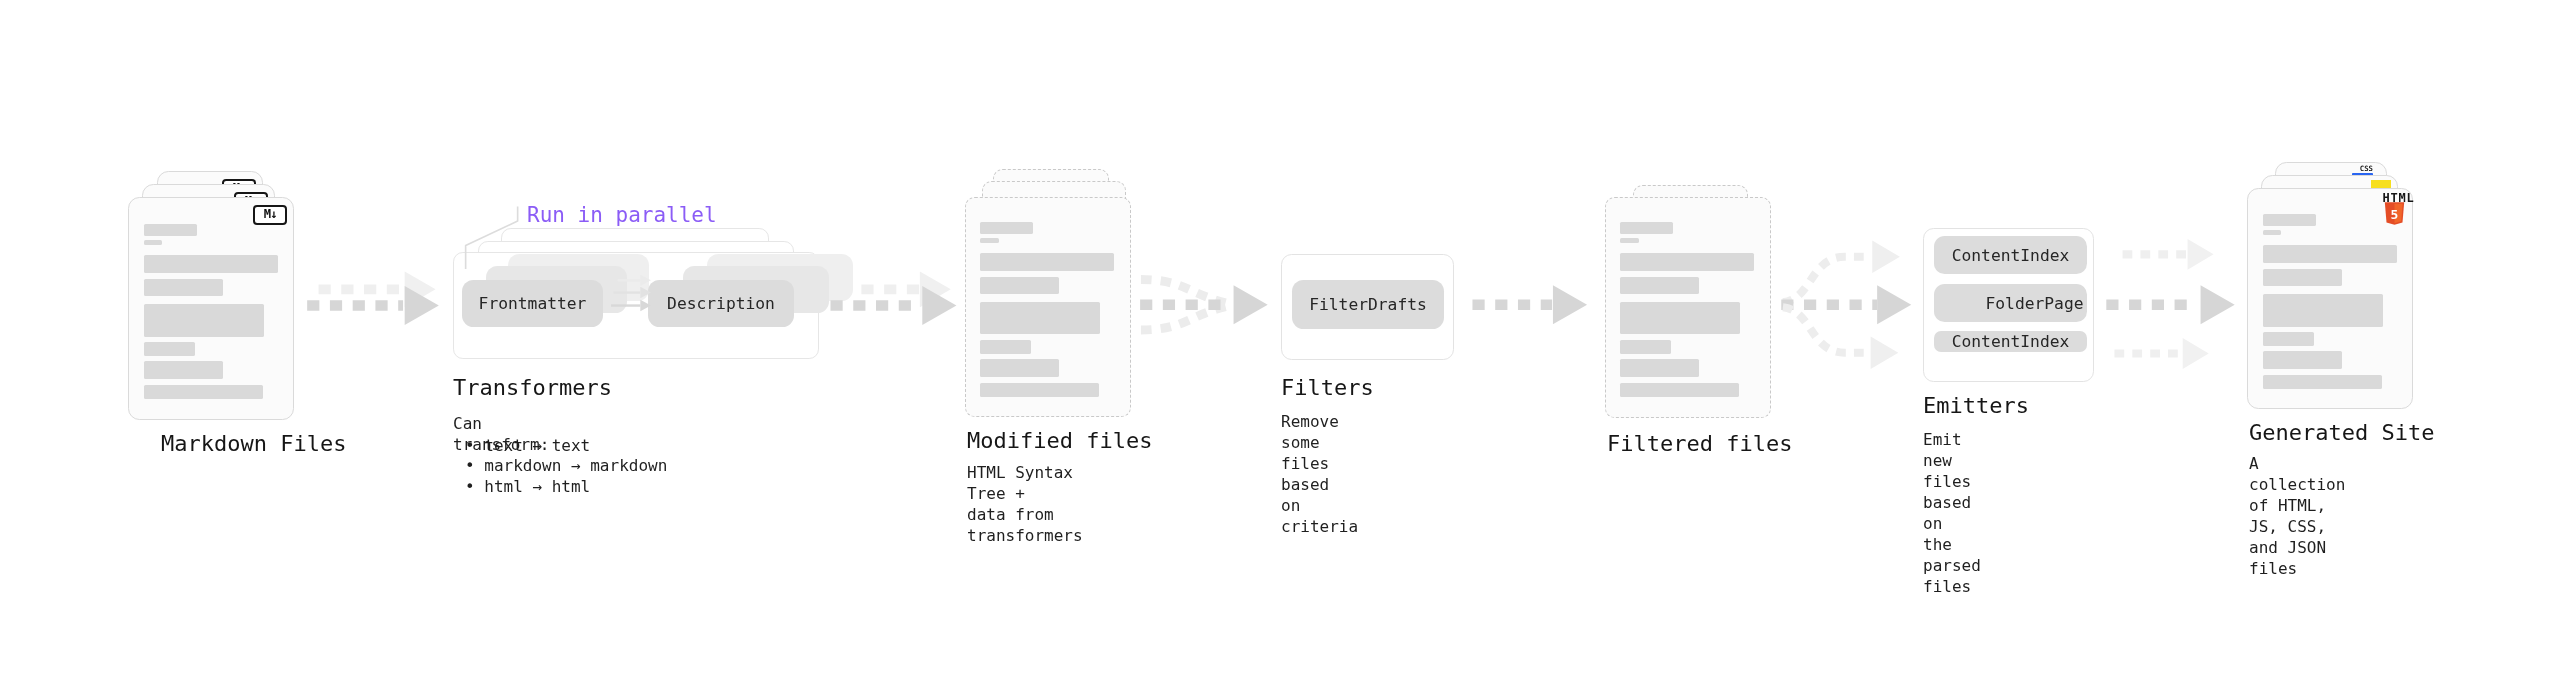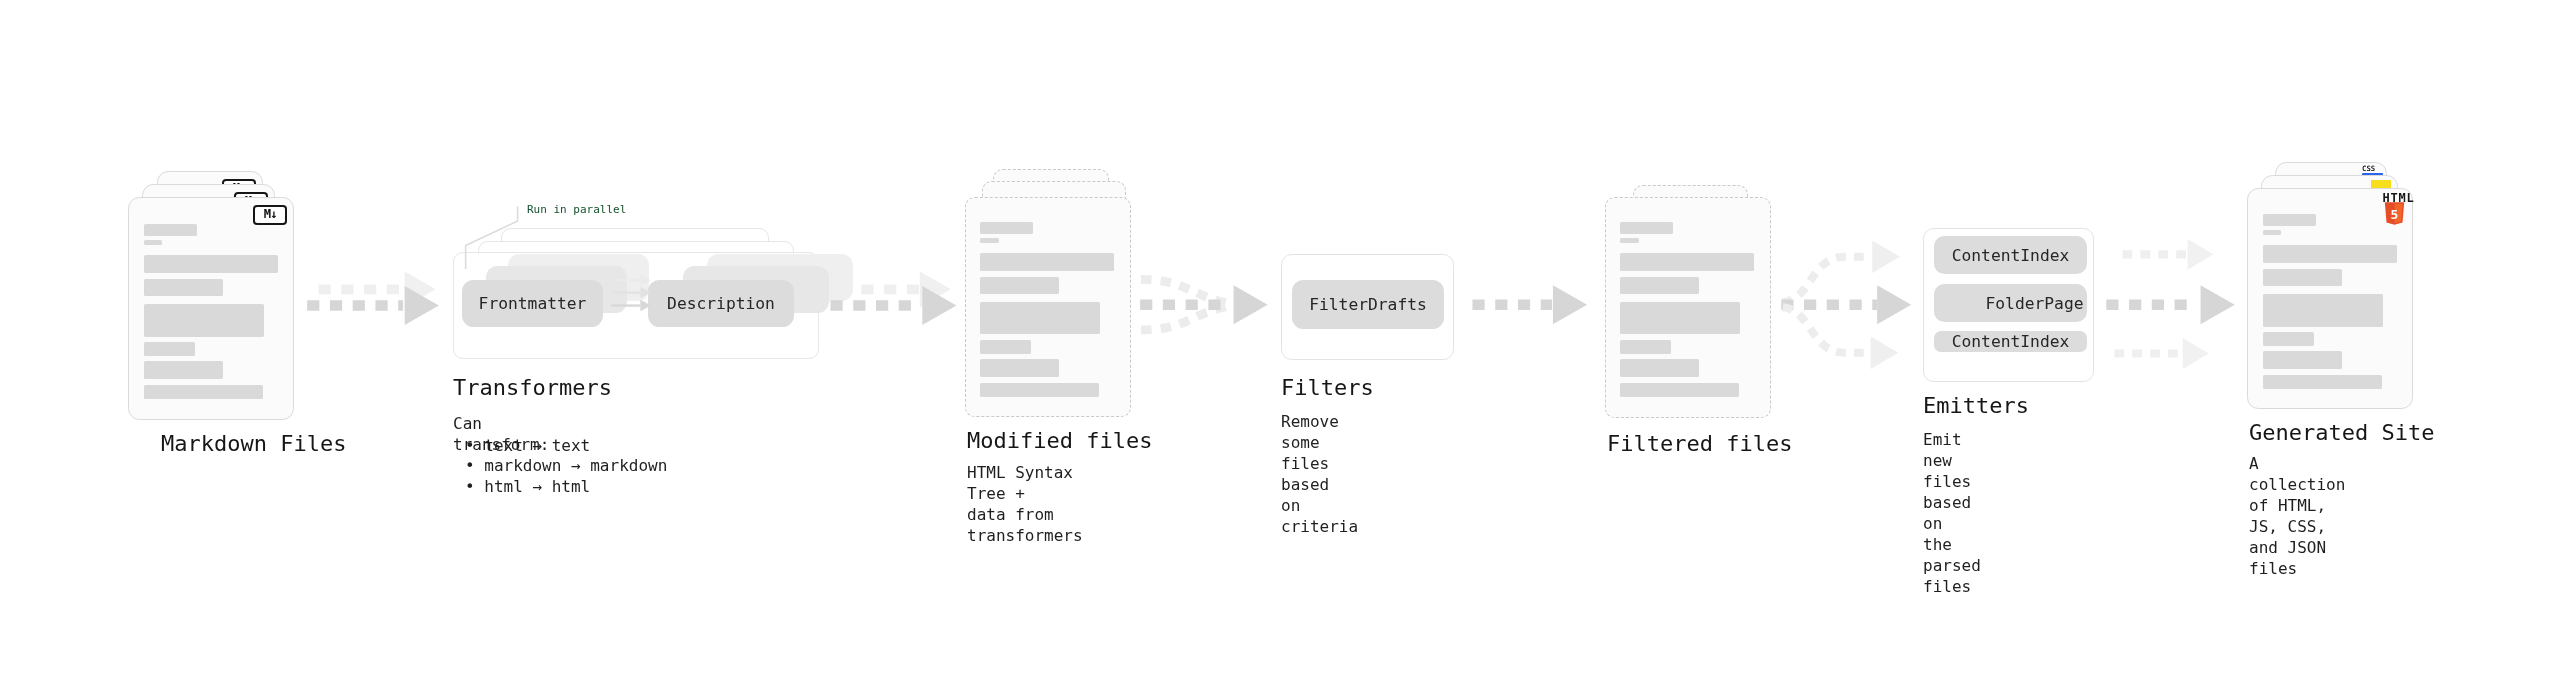--- a/index.html
+++ b/index.html
@@ -27,25 +27,25 @@
     display:flex;align-items:center;justify-content:center;
     font-size:16.3px;color:#262626;white-space:nowrap;
   }
   .ghost1{background:#e7e7e7;}
   .ghost2{background:#efefef;}
   
   .wbox{position:absolute;background:#ffffff;border:1.6px solid #e3e3e3;border-radius:10.6px;box-sizing:border-box;}
   .stage-title{position:absolute;font-size:22px;font-weight:500;color:#161616;white-space:nowrap;}
   .stage-desc{position:absolute;font-size:16px;line-height:21px;color:#1f1f1f;white-space:pre-line;}
   .bullets{position:absolute;font-size:16px;line-height:20.3px;color:#1f1f1f;white-space:nowrap;}
-  .note{position:absolute;font-size:11px;color:#14532d;white-space:nowrap;}
+  .note{position:absolute;font-size:21px;color:#8b5cf6;white-space:nowrap;}
   svg.overlay{position:absolute;left:0;top:0;z-index:6;pointer-events:none;}
   .stack{position:absolute;left:0;top:0;z-index:2;}
   
-  .css-badge{position:absolute;right:3px;top:2.4px;width:21px;text-align:left;}
+  .css-badge{position:absolute;right:13px;top:2.4px;width:21px;text-align:right;}
   .css-badge .css-txt{font-size:7.3px;font-weight:bold;color:#222;line-height:7.3px;letter-spacing:0px;}
   .css-badge .css-bar{margin-top:0.8px;height:3.3px;background:#2965f1;border-radius:0.8px;}
   .js-badge{position:absolute;right:6.5px;top:4.1px;width:19.5px;height:10.6px;background:#f7df1e;}
   .html5{position:absolute;right:6.5px;top:4.9px;width:23px;text-align:center;}
   .html5 .html-txt{font-size:12px;font-weight:bold;color:#161616;line-height:8.1px;letter-spacing:0.8px;}
 </style>
 </head>
 <body>
 
 <div class="canvas">

